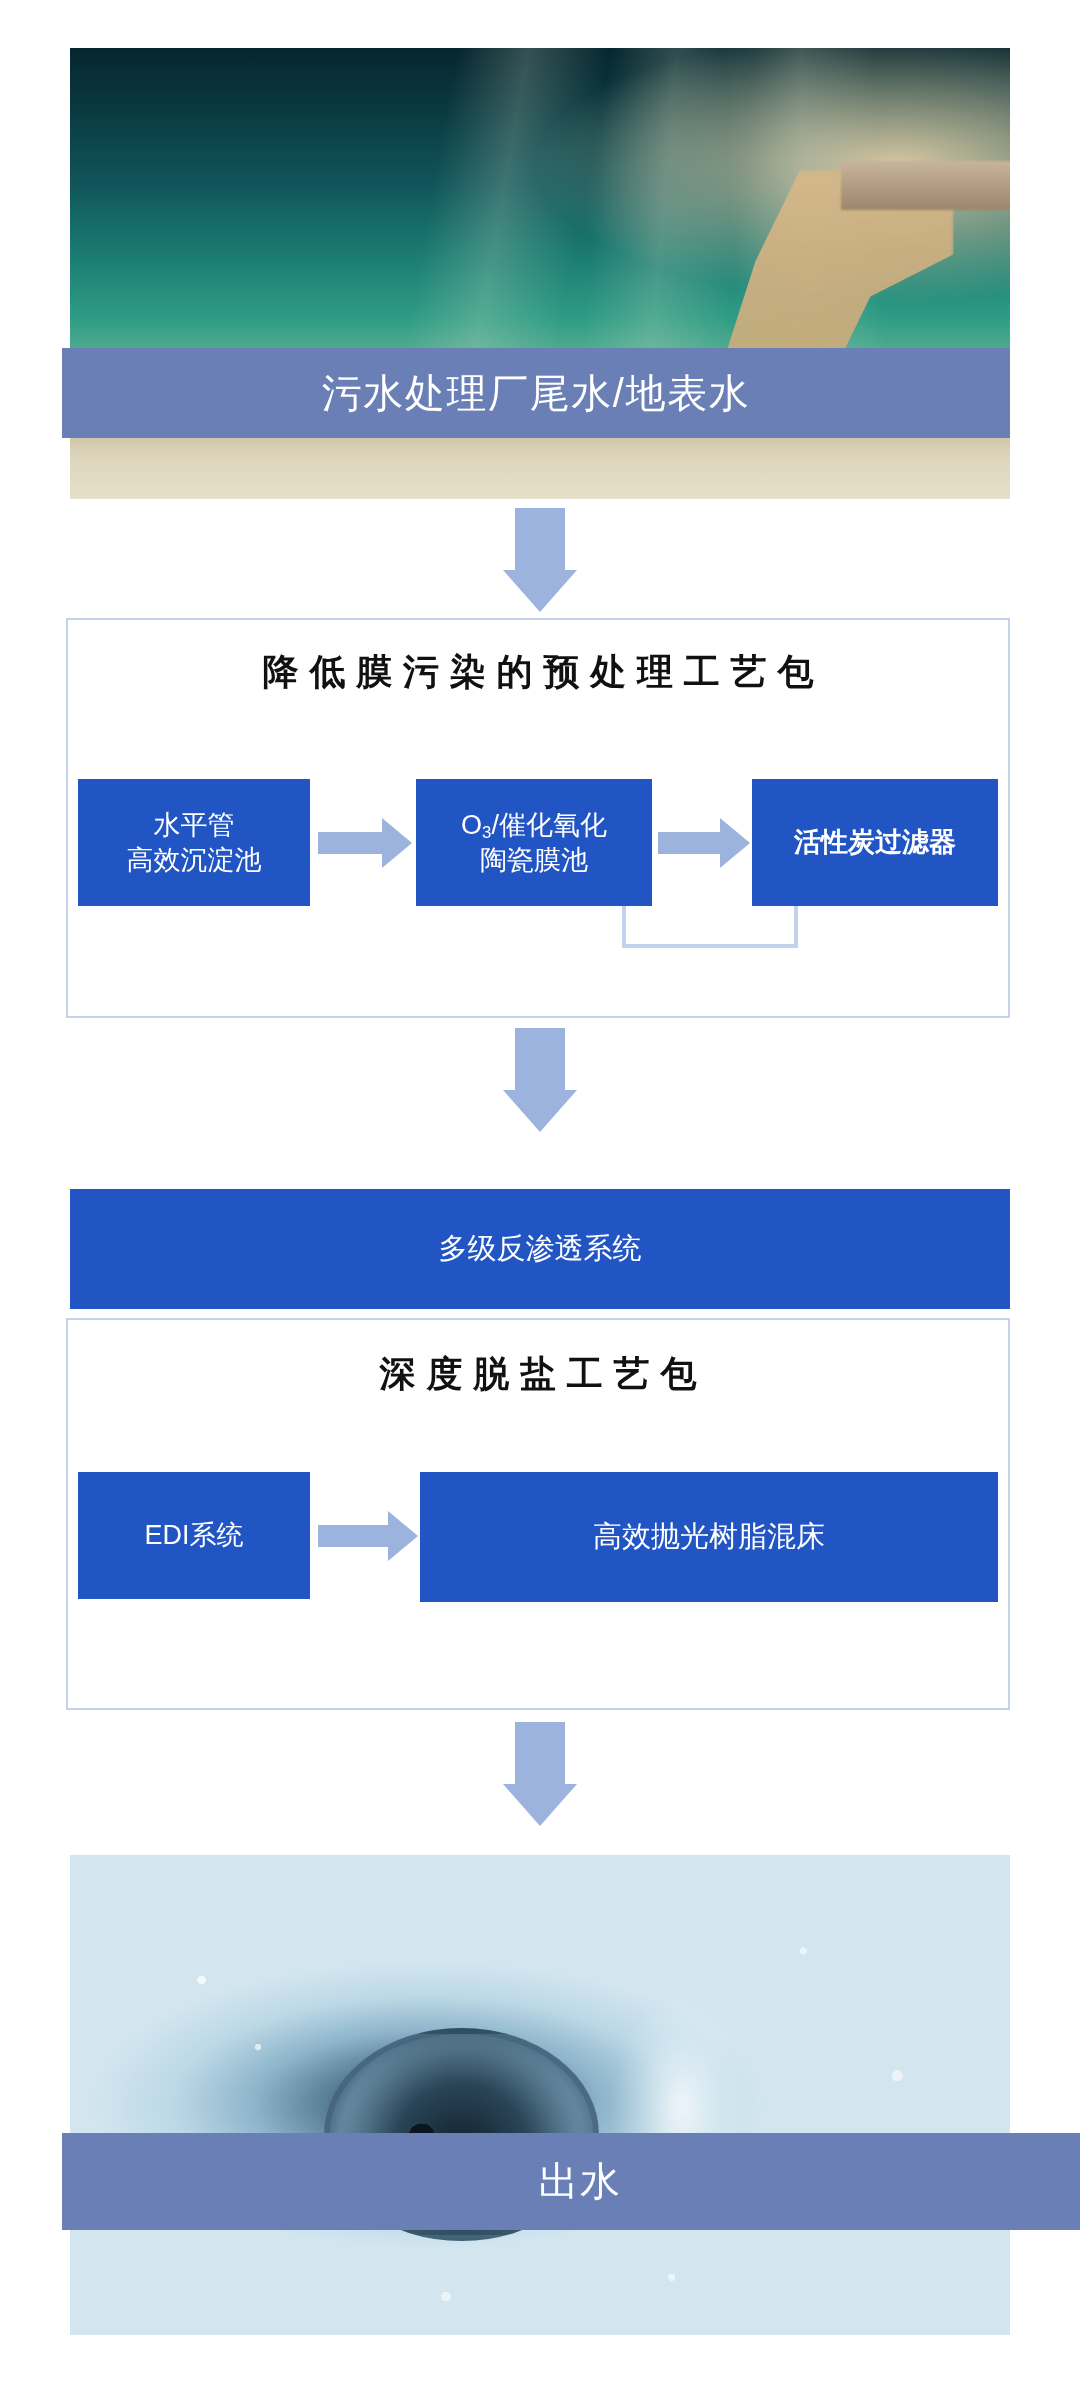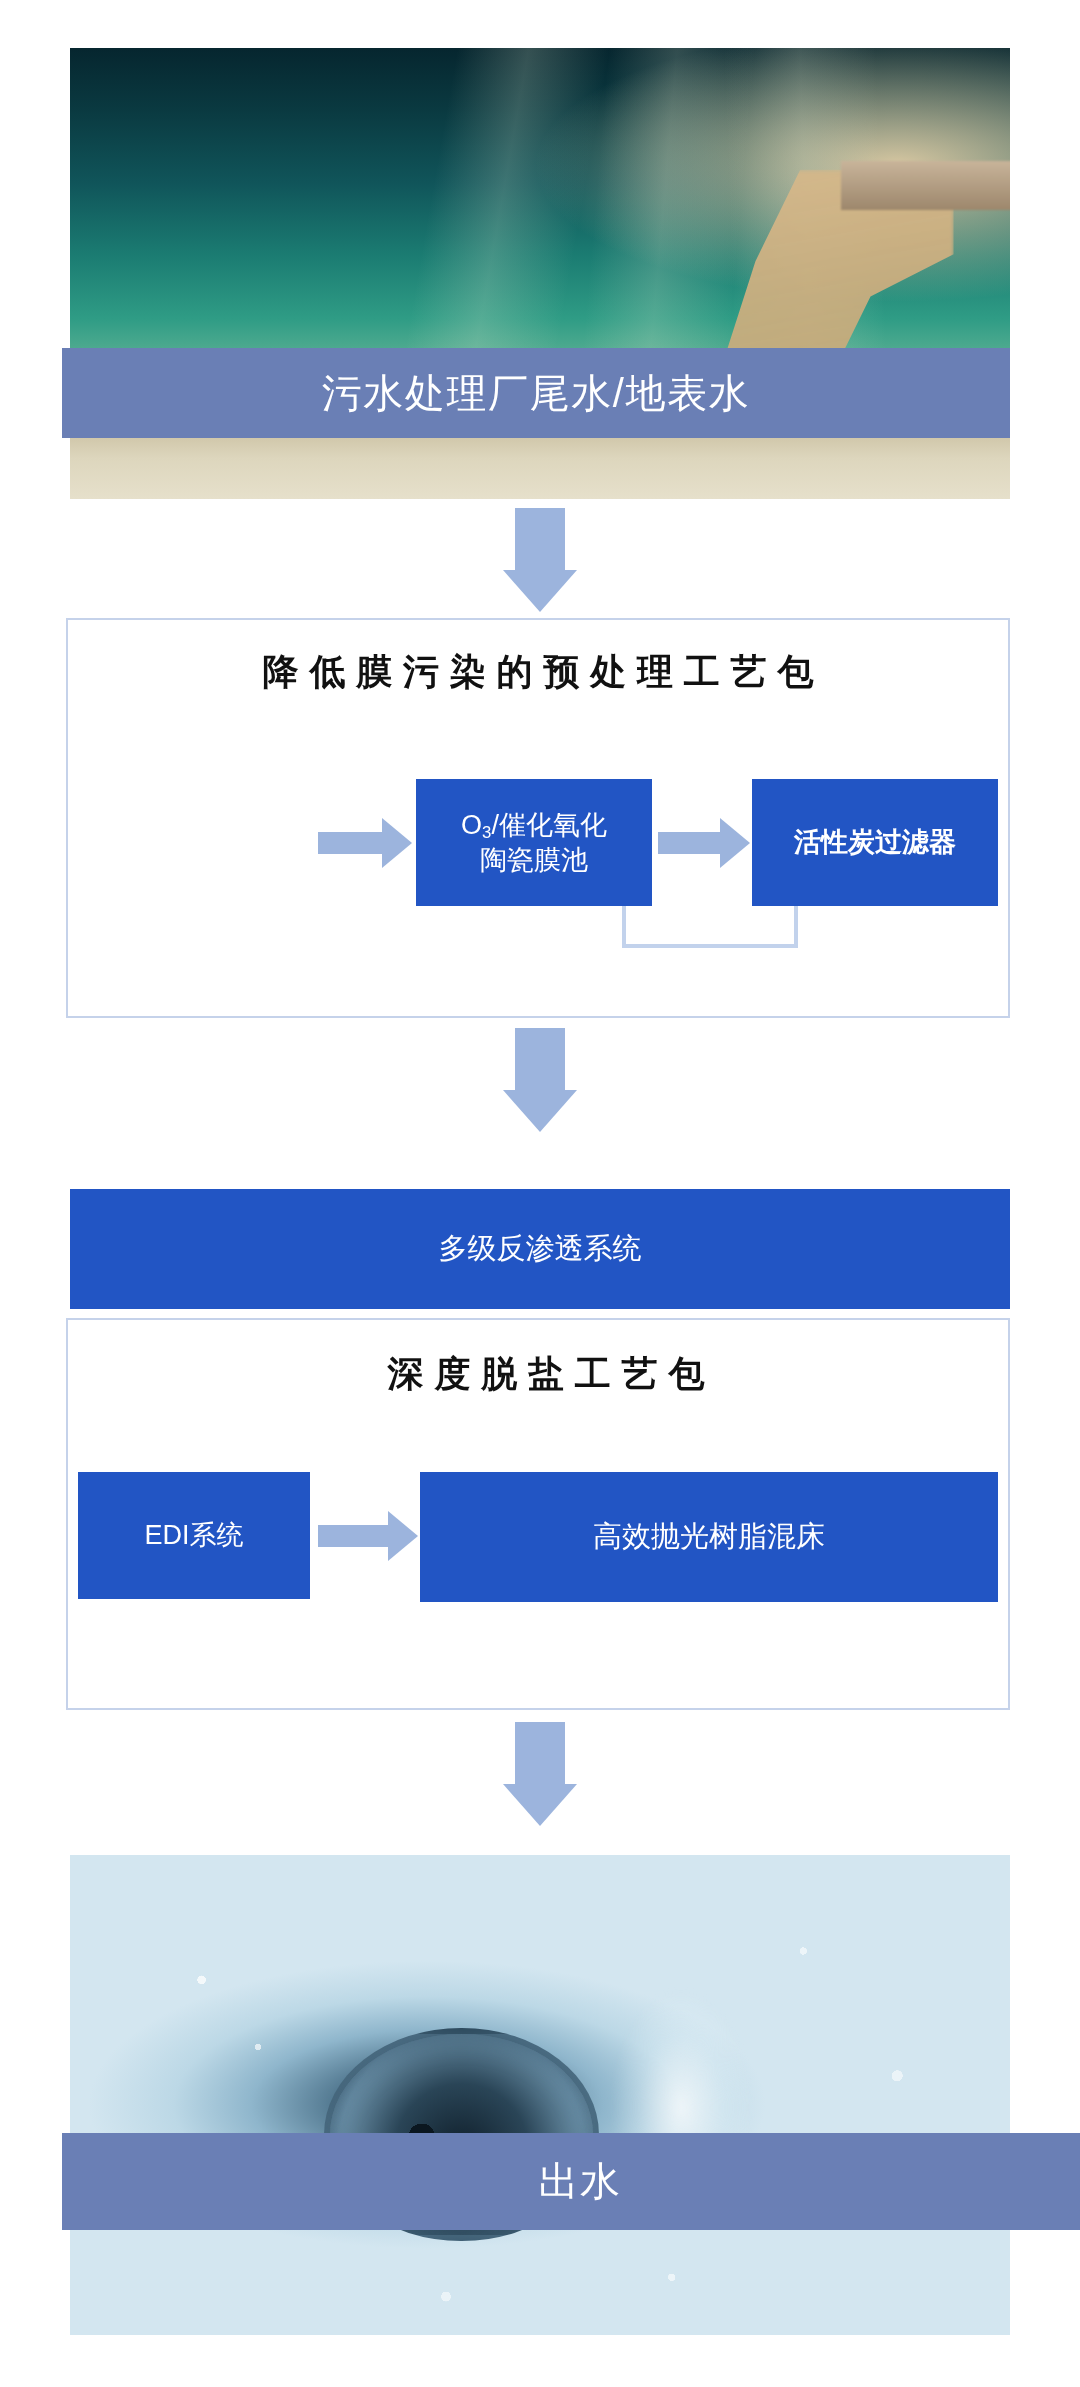--- a/index.html
+++ b/index.html
@@ -242,20 +242,24 @@
 
   <div class="down-arrow" style="left:478px; top:508px; width:124px; height:104px;">
     <div class="shaft" style="width:50px; height:70px;"></div>
     <div class="head"></div>
   </div>
 
   <div class="panel" style="left:66px; top:618px; width:944px; height:400px;">
   </div>
   <div class="panel-title" style="left:66px; top:648px; width:944px; font-size:36px;">降低膜污染的预处理工艺包</div>
 
+  <div class="pbox" style="left:78px; top:779px; width:232px; height:127px; font-size:27px;">
+    <span class="ln">水平管</span>
+    <span class="ln">高效沉淀池</span>
+  </div>
 
   <div class="right-arrow" style="left:318px; top:818px; width:94px; height:50px;">
     <div class="shaft" style="width:64px; height:22px;"></div>
     <div class="head"></div>
   </div>
 
   <div class="pbox" style="left:416px; top:779px; width:236px; height:127px; font-size:27px;">
     <span class="ln"><span>O</span><sub>3</sub><span>/催化氧化</span></span>
     <span class="ln">陶瓷膜池</span>
   </div>
@@ -275,21 +279,21 @@
     <div class="shaft" style="width:50px; height:70px;"></div>
     <div class="head"></div>
   </div>
 
   <div class="wide-bar" style="left:70px; top:1153px; width:940px; height:120px; font-size:29px;margin-top:36px;">
     <span>多级反渗透系统</span>
   </div>
 
   <div class="panel" style="left:66px; top:1318px; width:944px; height:392px;">
   </div>
-  <div class="panel-title" style="left:66px; top:1350px; width:944px; font-size:36px;padding-left:8px;">深度脱盐工艺包</div>
+  <div class="panel-title" style="left:66px; top:1350px; width:944px; font-size:36px;">深度脱盐工艺包</div>
 
   <div class="pbox" style="left:78px; top:1472px; width:232px; height:127px; font-size:27px;">
     <span class="ln">EDI系统</span>
   </div>
 
   <div class="right-arrow" style="left:318px; top:1511px; width:100px; height:50px;">
     <div class="shaft" style="width:70px; height:22px;"></div>
     <div class="head"></div>
   </div>
 

